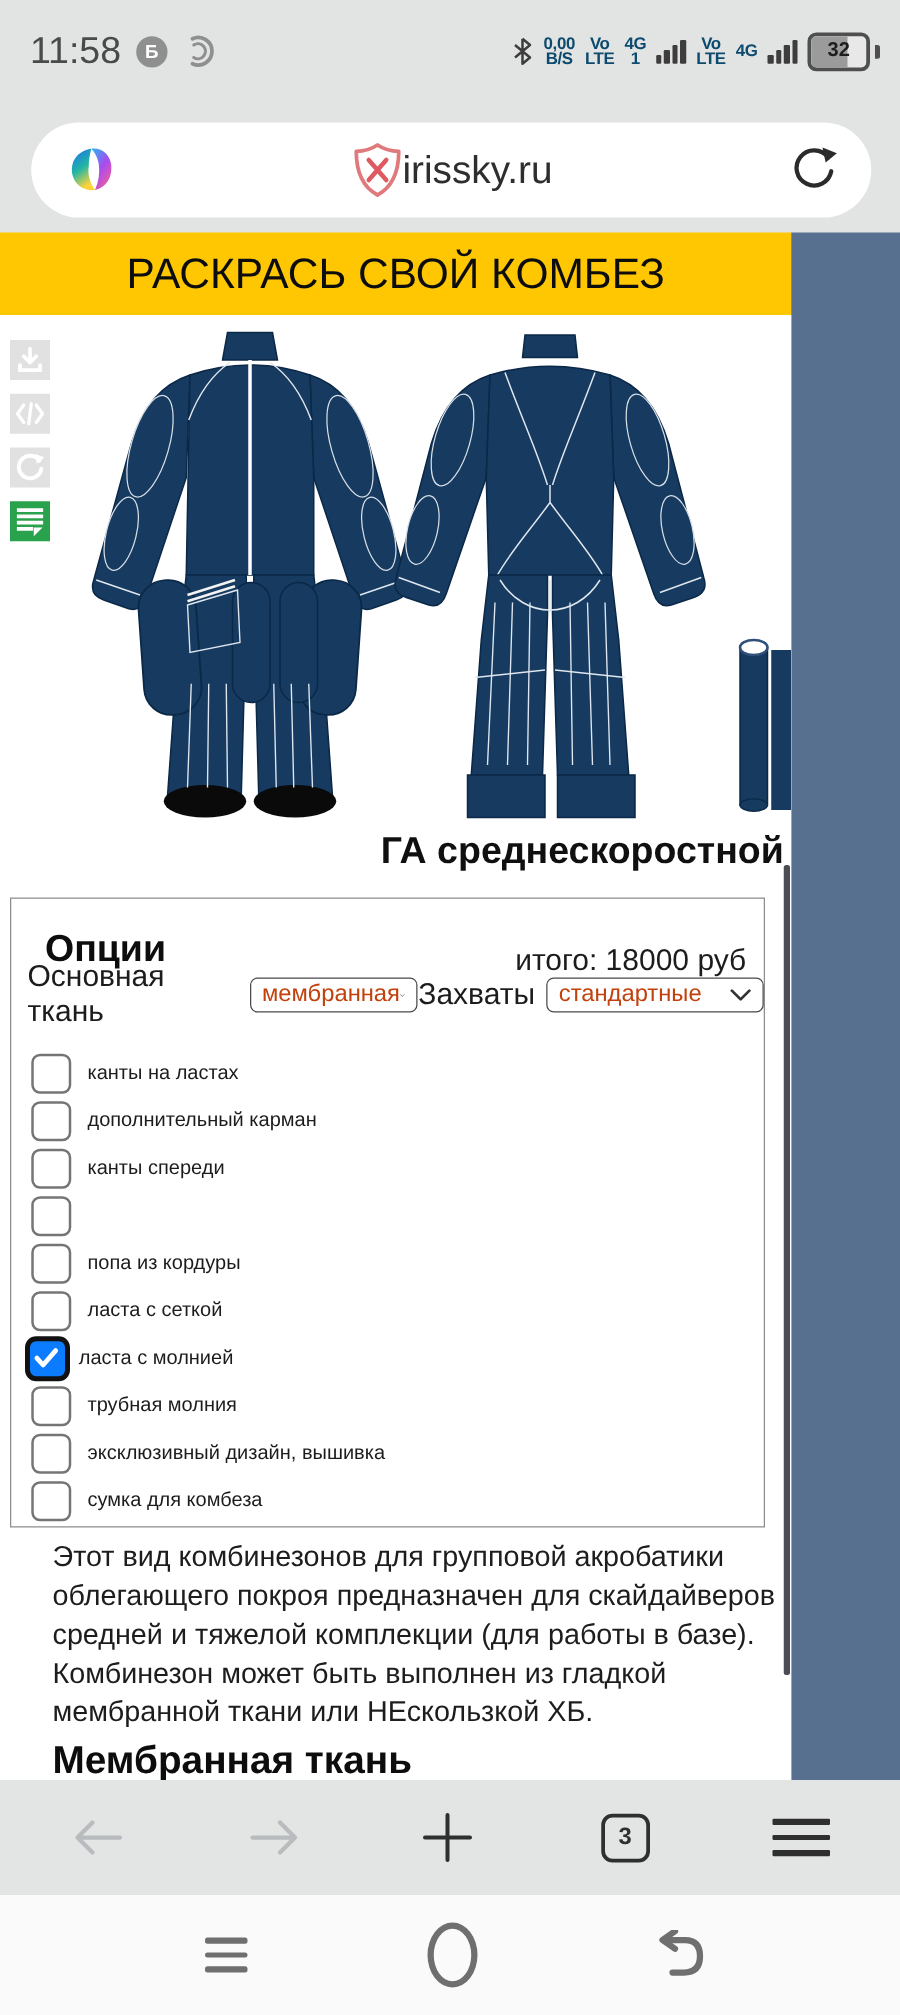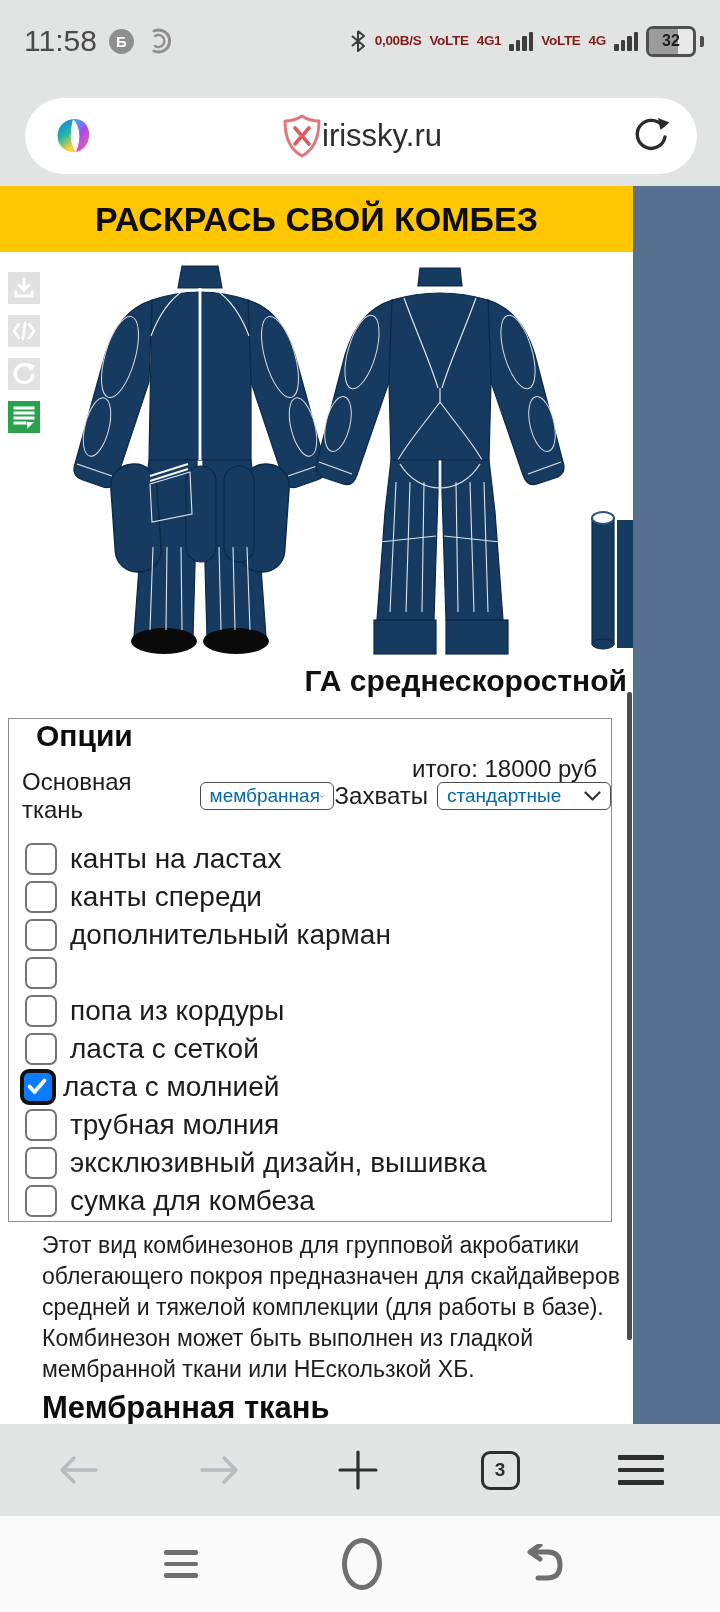--- a/index.html
+++ b/index.html
@@ -6,73 +6,73 @@
   body{width:720px;height:1612px;position:relative;background:#e2e3e3;overflow:hidden;
        font-family:"Liberation Sans","DejaVu Sans",sans-serif;color:#1d1d1d}
   
   .status-bar{position:absolute;top:0;left:0;width:720px;height:82px;display:flex;
               align-items:center;justify-content:space-between;padding:12px 24px;box-sizing:border-box}
   .sb-left{display:flex;align-items:center;gap:12px}
   .sb-time{font-size:30px;color:#4a4a4a}
   .sb-badge{width:25px;height:25px;border-radius:50%;background:#8f8f8f;color:#fff;
             display:flex;align-items:center;justify-content:center;font-size:15px;font-weight:700}
   .sb-right{display:flex;align-items:center;gap:8px}
-  .stack{display:flex;flex-direction:row;align-items:center;line-height:12.5px;
-         font-size:13.5px;font-weight:700;color:#7f1d1d;letter-spacing:-.3px}
+  .stack{display:flex;flex-direction:column;align-items:center;line-height:12.5px;
+         font-size:13.5px;font-weight:700;color:#0c4a6e;letter-spacing:-.3px}
   .bars{display:flex;align-items:flex-end;gap:2px;height:20px}
   .bars i{display:block;width:4.5px;background:#3d3d3d;border-radius:1px}
   .bars i:nth-child(1){height:7px}.bars i:nth-child(2){height:11px}
   .bars i:nth-child(3){height:15px}.bars i:nth-child(4){height:19px}
   .batt{position:relative;width:44px;height:25px;border:3px solid #4f4f4f;border-radius:7px;
         background:#e8e8e8;overflow:hidden}
   .batt-fill{position:absolute;top:0;left:0;bottom:0;background:#9b9b9b}
   .batt-num{position:absolute;inset:0;display:flex;align-items:center;justify-content:center;
             font-size:16px;font-weight:700;color:#1d1d1d}
   .batt-nub{position:absolute;right:16px;top:36px;width:4px;height:11px;background:#4f4f4f;border-radius:0 2px 2px 0}
   
   .addr-pill{position:absolute;top:98px;left:25px;width:672px;height:76px;background:#fff;
              border-radius:38px;display:flex;align-items:center;justify-content:space-between;
              padding:0 26px;box-sizing:border-box}
   .addr-center{display:flex;align-items:center;}
   .addr-url{font-size:31px;color:#2e2e2e}
   
   .banner{position:absolute;top:186px;left:0;width:633px;height:66px;background:#ffc702;
           display:flex;align-items:center;justify-content:center}
-  .banner span{font-size:34px;font-weight:700;color:#0d0d0d;white-space:nowrap}
+  .banner span{font-size:34px;font-weight:400;color:#0d0d0d;white-space:nowrap}
   .slate{position:absolute;top:186px;left:633px;width:87px;height:1238px;background:#57708f}
   
   .content{position:absolute;top:252px;left:0;width:633px;height:1172px;background:#fff;overflow:hidden}
   .tools{position:absolute;left:8px;top:20px;display:flex;flex-direction:column;gap:11px;z-index:3}
   .tool{width:32px;height:32px;background:#e1e1e1;display:flex;align-items:center;justify-content:center}
   .tool.green{background:#28a24c}
   .suits{position:absolute;left:0;top:0}
   .canvas-title{position:absolute;right:6px;top:412px;font-size:30px;font-weight:700;color:#101010;white-space:nowrap}
   .scroll-thumb{position:absolute;left:627px;top:440px;width:5px;height:648px;background:#4a4e54;border-radius:2px}
   
   .options-panel{position:absolute;left:8px;top:466px;width:604px;height:504px;border:1px solid #8d8d8d;
                  background:#fff;box-sizing:border-box}
-  .opt-heading{position:absolute;left:27px;top:0;font-size:30px;font-weight:700;color:#0d0d0d}
+  .opt-heading{position:absolute;left:27px;top:24px;font-size:30px;font-weight:700;color:#0d0d0d}
   .opt-total{position:absolute;right:14px;top:36px;font-size:24px;color:#1c1c1c}
   .sel-rows{position:absolute;left:13px;top:62px;display:flex;flex-direction:row;gap:1px}
   .sel-row{display:flex;align-items:center;height:30px}
   .sel-label{font-size:24px;color:#1c1c1c;margin-right:9px}
   .select{height:28px;border:1.5px solid #4a4a4a;border-radius:6px;display:flex;align-items:center;
           justify-content:space-between;padding:0 9px;box-sizing:border-box;background:#fff}
-  .select .val{font-size:19px;color:#0369a1}
+  .select .val{font-size:19px;color:#c2410c}
   .sel-row.r1 .select{width:134px}
   .sel-row.r2 .select{width:174px}
   .cb-list{position:absolute;left:16px;top:125px}
   .cb-row{display:flex;align-items:center;height:30px;margin-bottom:8px;cursor:default}
   .cbox{position:relative;width:28px;height:28px;border:2px solid #757575;border-radius:7px;
         background:#fff;margin-right:13px;flex:0 0 auto;box-sizing:content-box}
   .cbox svg{display:none}
   .cb-row.checked .cbox{background:#0b7cff;border:4px solid #111;border-radius:9px;width:28px;height:28px;
         margin-left:-5px;margin-right:7px}
   .cb-row.checked .cbox svg{display:block;position:absolute;left:1px;top:1px}
-  .cb-label{font-size:28px;color:#1c1c1c;white-space:nowrap}
+  .cb-label{font-size:16px;color:#1c1c1c;white-space:nowrap}
   
   .desc{position:absolute;left:42px;top:978px;width:584px;font-size:23px;line-height:31px;color:#1d1d1d;margin:0}
   .section-heading{position:absolute;left:42px;top:1138px;font-size:31px;font-weight:700;color:#0d0d0d;white-space:nowrap}
   
   .browser-bar{position:absolute;top:1424px;left:0;width:720px;height:92px;background:#e3e4e4}
   .bb-item{position:absolute;top:0;height:92px;display:flex;align-items:center;justify-content:center;width:70px;margin-left:-35px}
   .tabbox{width:33px;height:33px;border:3px solid #2f2f2f;border-radius:9px;display:flex;
           align-items:center;justify-content:center;font-size:19px;font-weight:600;color:#2f2f2f}
   .burger{display:flex;flex-direction:column;gap:8px}
   .burger i{display:block;width:46px;height:4.5px;background:#2f2f2f;border-radius:1px}
@@ -290,25 +290,25 @@
       </div>
     </div>
 
     <div class="cb-list">
       <label class="cb-row">
         <span class="cbox"></span>
         <span class="cb-label">канты на ластах</span>
       </label>
       <label class="cb-row">
         <span class="cbox"></span>
+        <span class="cb-label">дополнительный карман</span>
+      </label>
+      <label class="cb-row">
+        <span class="cbox"></span>
         <span class="cb-label">канты спереди</span>
-      </label>
-      <label class="cb-row">
-        <span class="cbox"></span>
-        <span class="cb-label">дополнительный карман</span>
       </label>
       <label class="cb-row">
         <span class="cbox"></span>
       </label>
       <label class="cb-row">
         <span class="cbox"></span>
         <span class="cb-label">попа из кордуры</span>
       </label>
       <label class="cb-row">
         <span class="cbox"></span>

